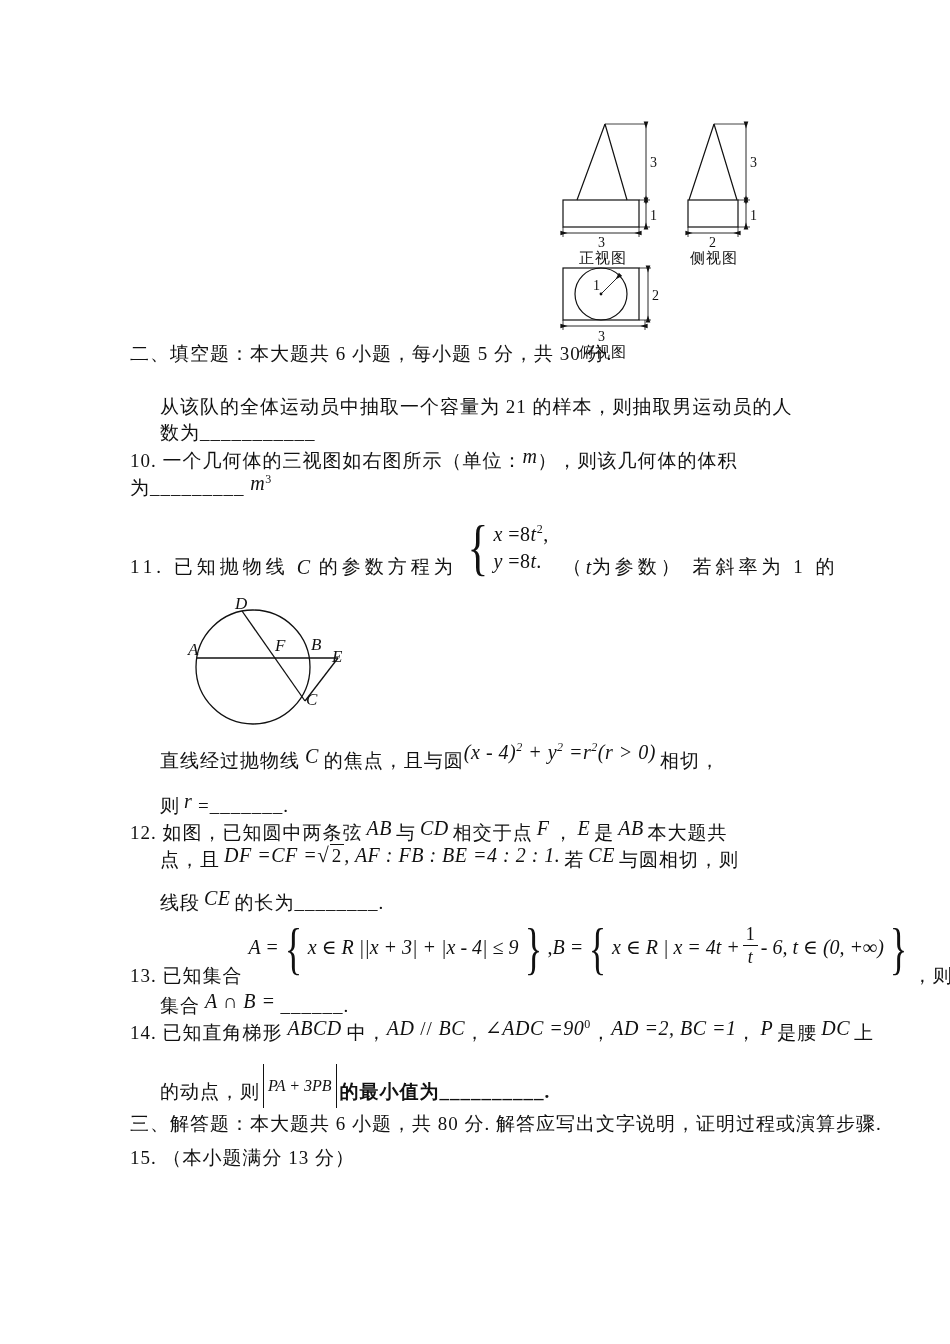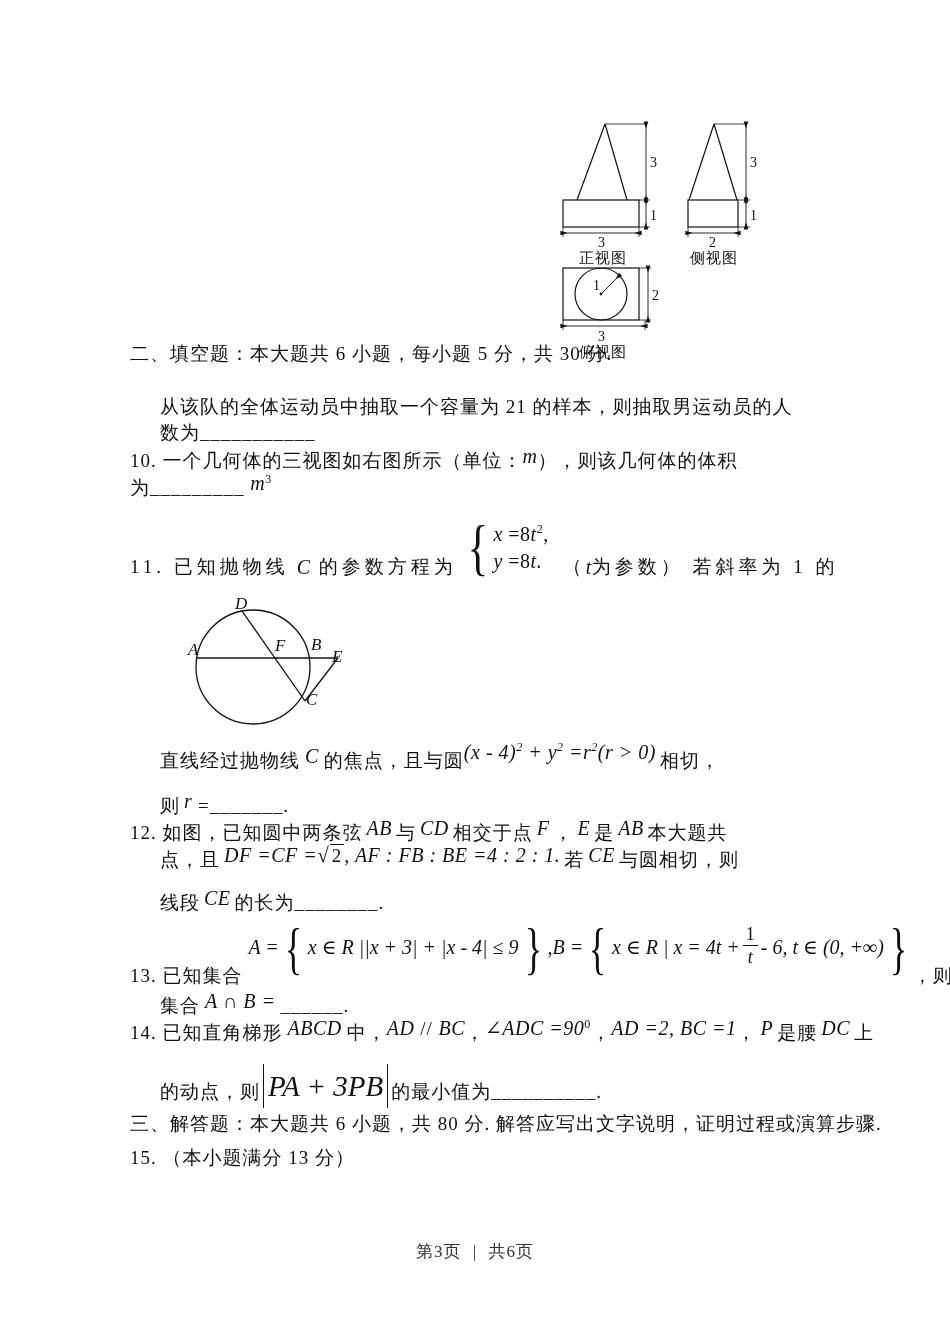--- a/index.html
+++ b/index.html
@@ -24,21 +24,21 @@
   
   .sqrt-sign{font-size:21px;}
   .sqrt-body{border-top:1.3px solid #111;padding:0 2px;font-size:19px;}
   
   .frac{display:inline-flex;flex-direction:column;text-align:center;line-height:1;
         vertical-align:middle;margin:0 3px;position:relative;top:-2px;font-size:18px;}
   .frac .num{border-bottom:1.2px solid #111;padding:0 3px 2px;display:block;}
   .frac .den{padding-top:2px;display:block;font-style:italic;}
   
   .absbar{display:inline-flex;align-items:center;height:44px;border-left:1.6px solid #111;
-          border-right:1.6px solid #111;padding:0 4px;font-size:29px;font-style:italic;
+          border-right:1.6px solid #111;padding:0 4px;font-size:16px;font-style:italic;
           position:relative;top:4px;margin:0 3px;}
   .q13wrap{padding-bottom:12px;display:inline-flex;align-items:center;font-size:20px;}
   svg{position:absolute;}
   svg text{font-family:"Liberation Serif","DejaVu Serif",serif;}
   .figlabel{font-size:15px;letter-spacing:1px;}
   .dimnum{font-size:14px;}
   .ptlabel{font-size:17px;font-style:italic;}
   #footer{position:absolute;left:0;right:0;text-align:center;font-size:17px;color:#333;
           letter-spacing:1px;}
 </style>
@@ -182,25 +182,20 @@
   <div class="tl" style="left:160px;top:993px;">
     <span>集合</span><span class="mth up4" style="margin:0 5px;">A ∩ B =</span><span>______.</span>
   </div>
 
   <div class="tl" style="left:130px;top:1020px;">
     <span>14. 已知直角梯形</span><span class="mth up4" style="margin:0 5px;">ABCD</span><span>中，</span><span class="mth up4">AD</span><span class="up4"> // </span><span class="mth up4">BC</span><span>，</span><span class="mth up4">∠ADC =90</span><sup class="up4">0</sup><span>，</span><span class="mth up4">AD =2, BC =1</span><span>，</span><span class="mth up4" style="margin:0 4px;">P</span><span>是腰</span><span class="mth up4" style="margin:0 4px;">DC</span><span>上</span>
   </div>
   <div class="flexline" style="left:160px;top:1058px;height:46px;justify-content:space-between;">
     <span class="tl" style="position:static;">的动点，则</span>
     <span class="absbar">PA + 3PB</span>
-    <span class="tl" style="position:static;">的最小值为__________.</span>
+    <span class="tl" style="position:static;font-weight:bold;">的最小值为__________.</span>
   </div>
 
   <div class="tl" style="left:130px;top:1112px;">三、解答题：本大题共 6 小题，共 80 分. 解答应写出文字说明，证明过程或演算步骤.</div>
   <div class="tl" style="left:130px;top:1146px;">15. （本小题满分 13 分）</div>
 
-  <div id="footer" style="top:1240px;">
-    <span>第3页</span>
-    <span style="margin:0 6px;">|</span>
-    <span>共6页</span>
-  </div>
 
 </div>
 
 </body></html>

